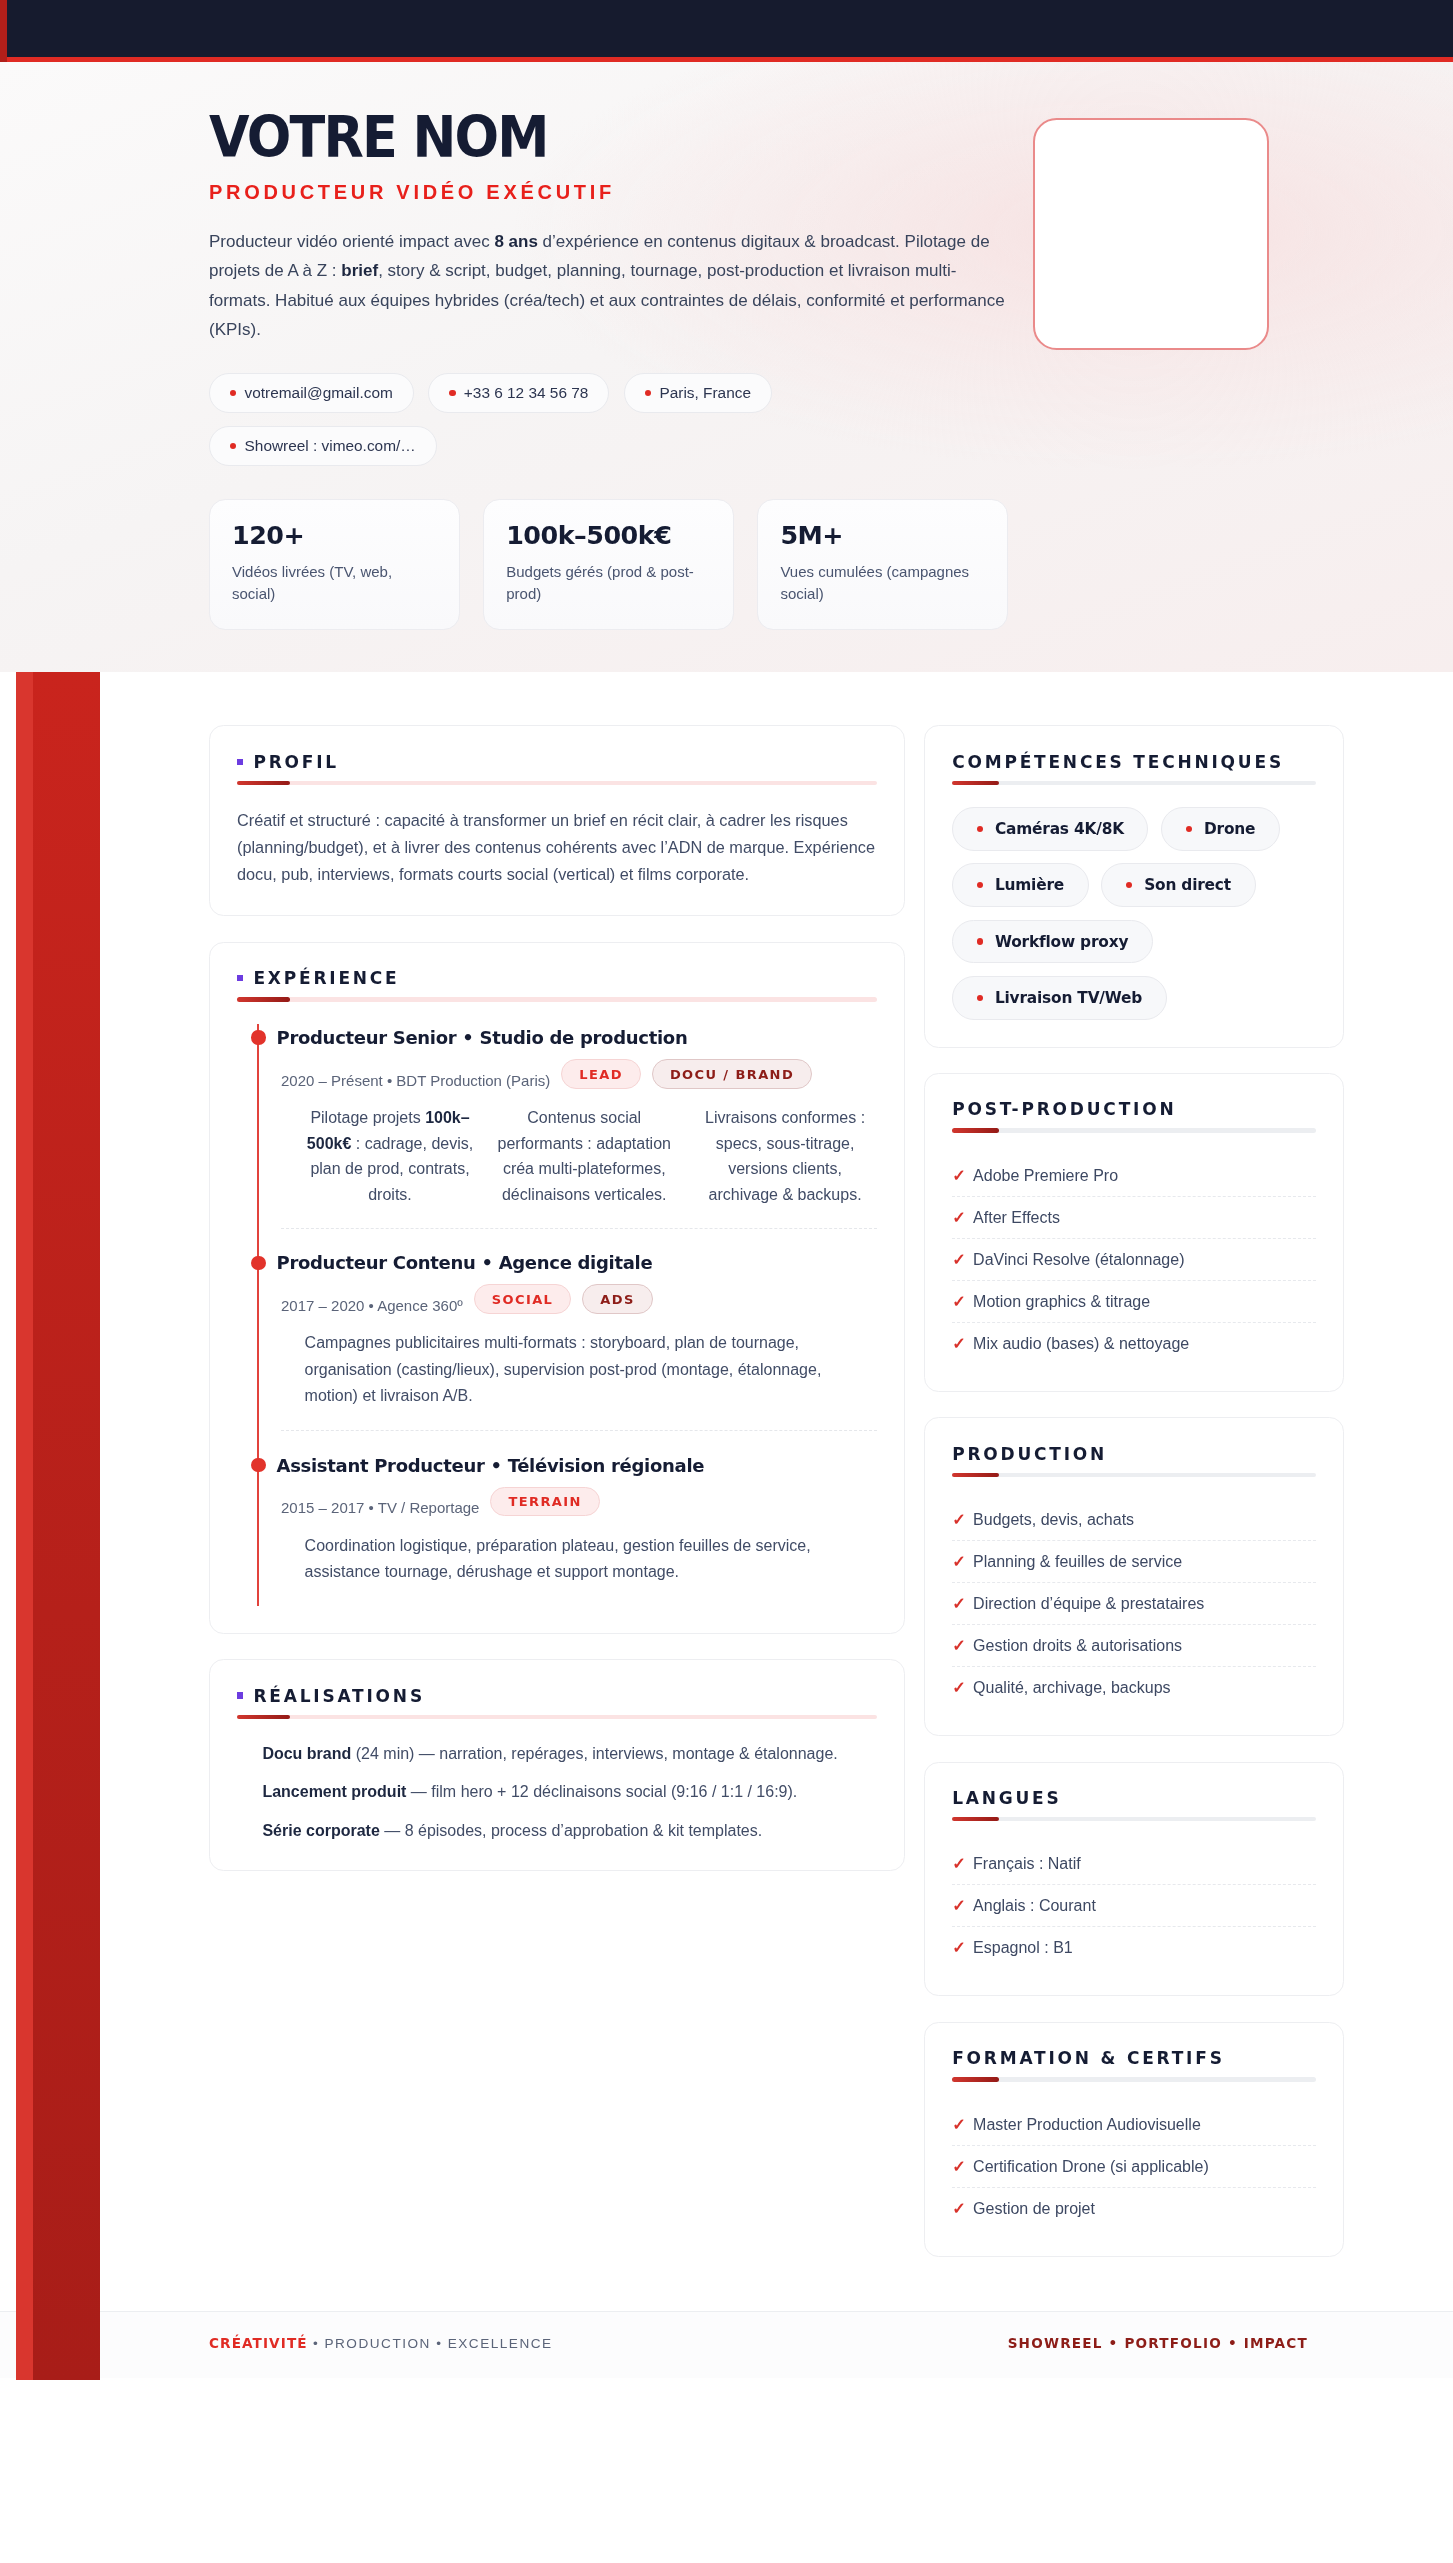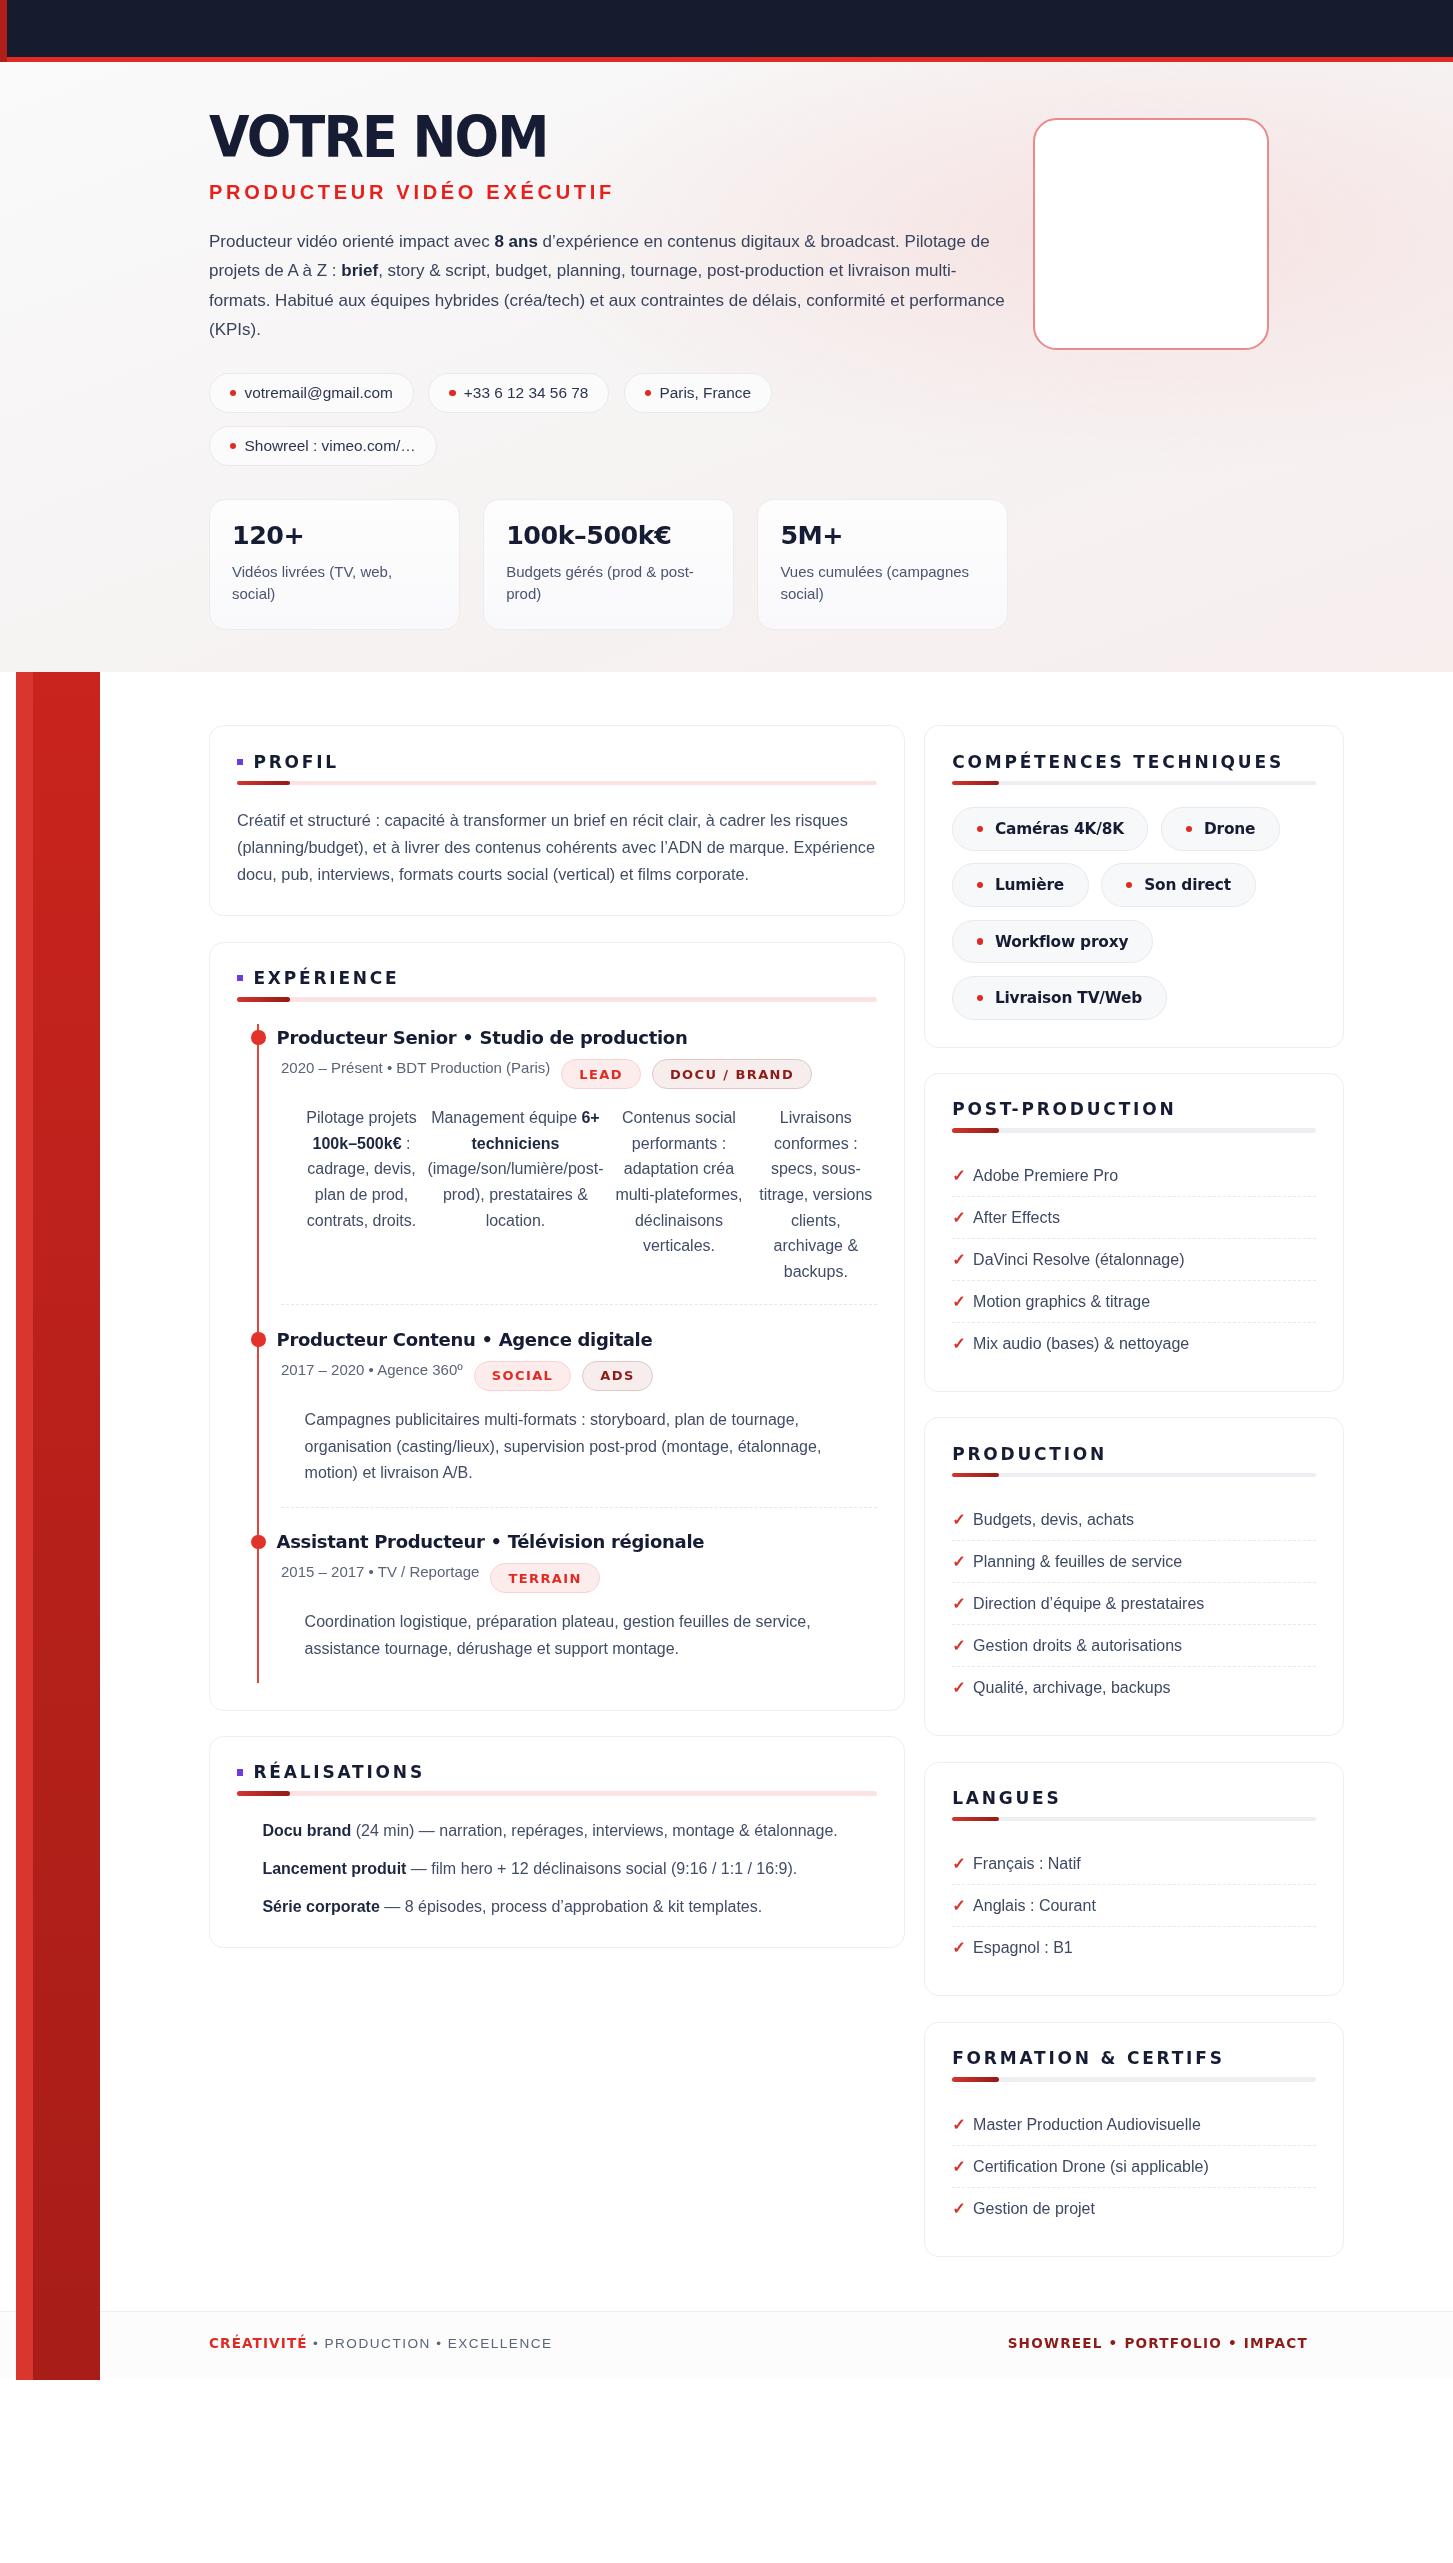--- a/index.html
+++ b/index.html
@@ -267,21 +267,21 @@
   }
   .job-title .bullet {
     width: 14.5px; height: 14.5px;
     border-radius: 50%;
     background: #e2332b;
     flex: 0 0 auto;
     margin-left: -30px;
   }
   .job-meta {
     display: flex;
-    align-items: flex-start;
+    align-items: flex-end;
     flex-wrap: wrap;
     gap: 11px;
     margin-bottom: 16.3px;
   }
   .job-dates {
     font-size: 15px;
     color: #5b6479;
   }
   .tag {
     display: inline-block;
@@ -502,21 +502,20 @@
                 <span class="bullet"></span>
                 <span>Producteur Senior • Studio de production</span>
               </div>
               <div class="job-meta">
                 <span class="job-dates">2020 – Présent • BDT Production (Paris)</span>
                 <span class="tag red">LEAD</span>
                 <span class="tag dark">DOCU / BRAND</span>
               </div>
               <ul class="job-bullets">
                 <li>Pilotage projets <b>100k–500k€</b> : cadrage, devis, plan de prod, contrats, droits.</li>
-                <li>Management équipe <b>6+ techniciens</b> (image/son/lumière/post-prod), prestataires &amp; location.</li>
                 <li>Contenus social performants : adaptation créa multi-plateformes, déclinaisons verticales.</li>
                 <li>Livraisons conformes : specs, sous-titrage, versions clients, archivage &amp; backups.</li>
               </ul>
             </div>
             <div class="job">
               <div class="job-title">
                 <span class="bullet"></span>
                 <span>Producteur Contenu • Agence digitale</span>
               </div>
               <div class="job-meta">

